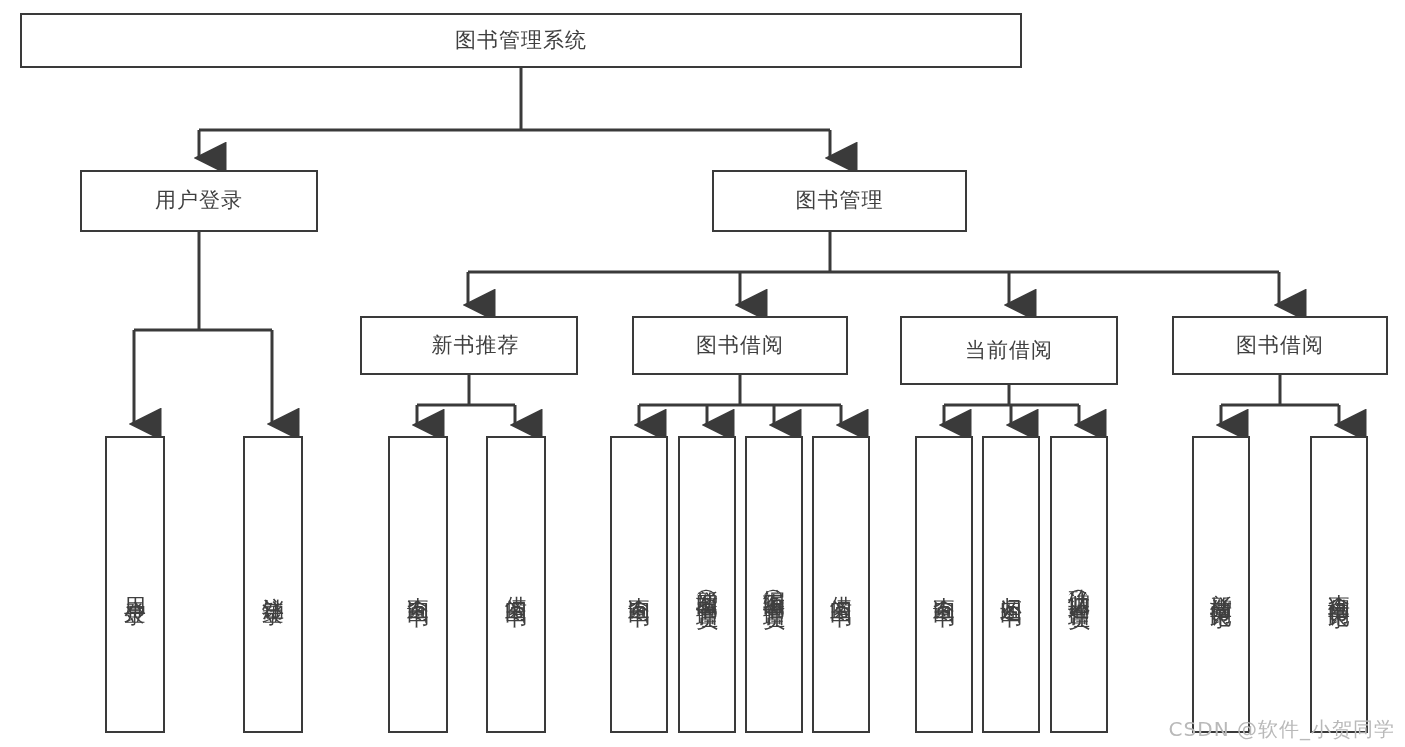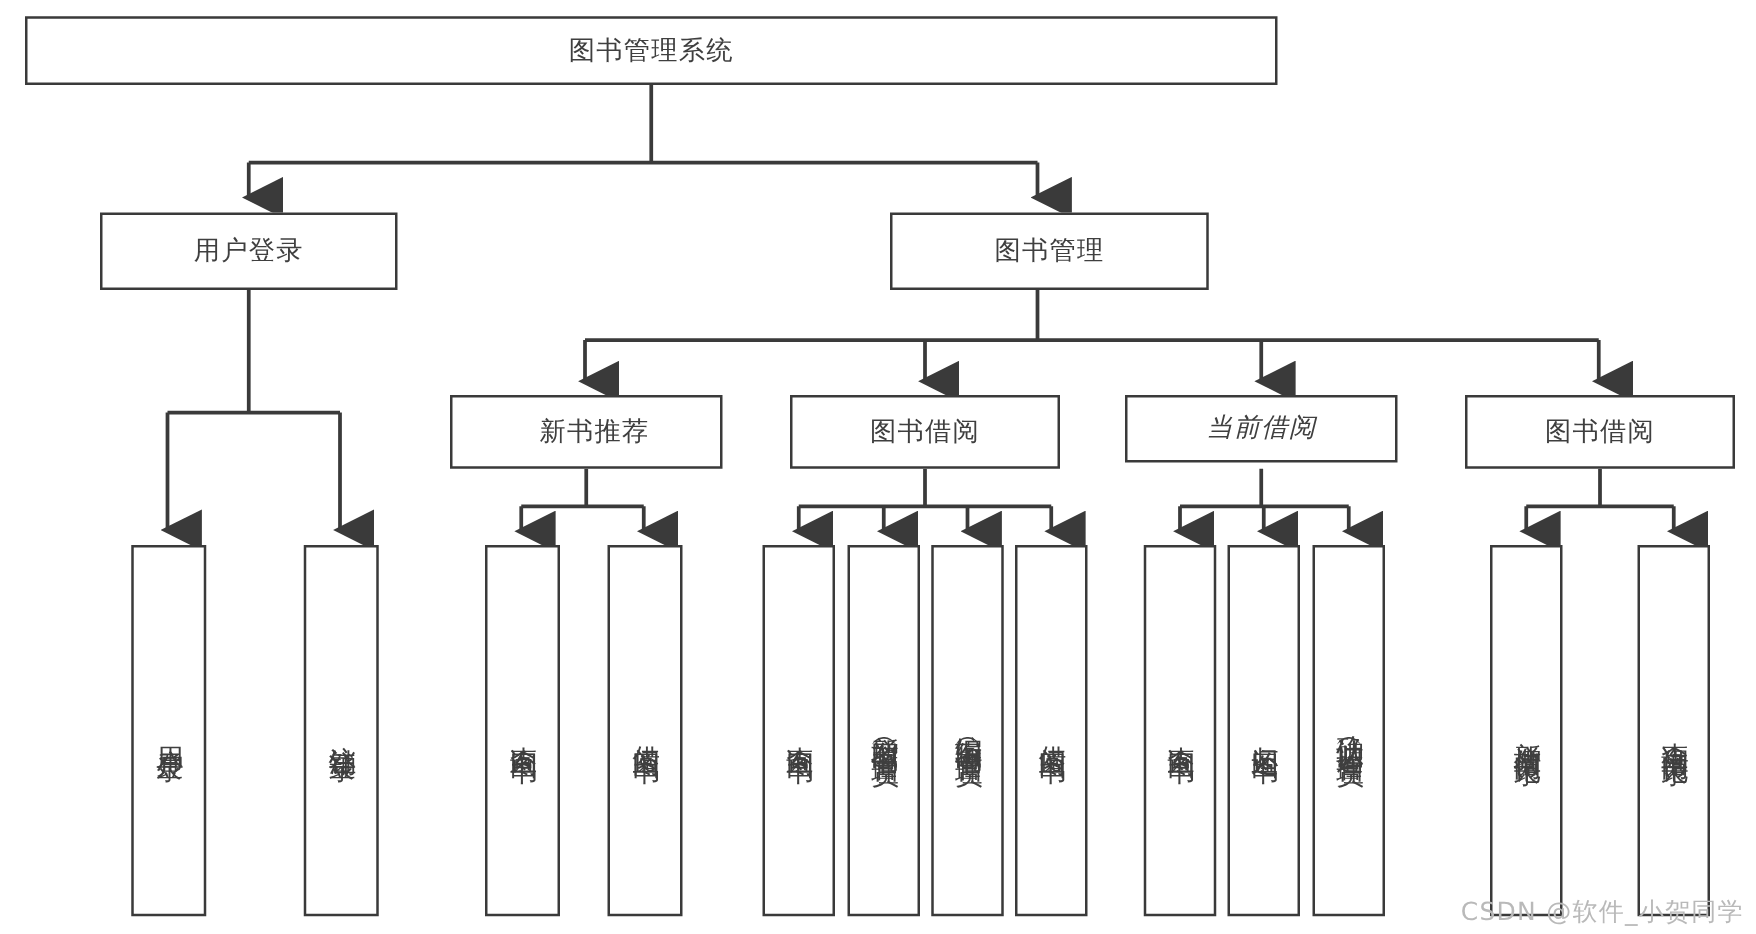--- a/index.html
+++ b/index.html
@@ -118,21 +118,21 @@
 <div class="node h" style="left:712px;top:170px;width:255px;height:62px;">
   <span>图书管理</span>
 </div>
 
 <div class="node h" style="left:360px;top:316px;width:218px;height:59px;padding-left:13px;">
   <span>新书推荐</span>
 </div>
 <div class="node h" style="left:632px;top:316px;width:216px;height:59px;">
   <span>图书借阅</span>
 </div>
-<div class="node h" style="left:900px;top:316px;width:218px;height:54px;font-style:italic;">
+<div class="node h" style="left:900px;top:316px;width:218px;height:69px;">
   <span>当前借阅</span>
 </div>
 <div class="node h" style="left:1172px;top:316px;width:216px;height:59px;">
   <span>图书借阅</span>
 </div>
 
 <div class="node v" style="left:105px;top:436px;width:60px;height:297px;">
   <span class="vtext">用户登录</span>
 </div>
 <div class="node v" style="left:243px;top:436px;width:60px;height:297px;">

